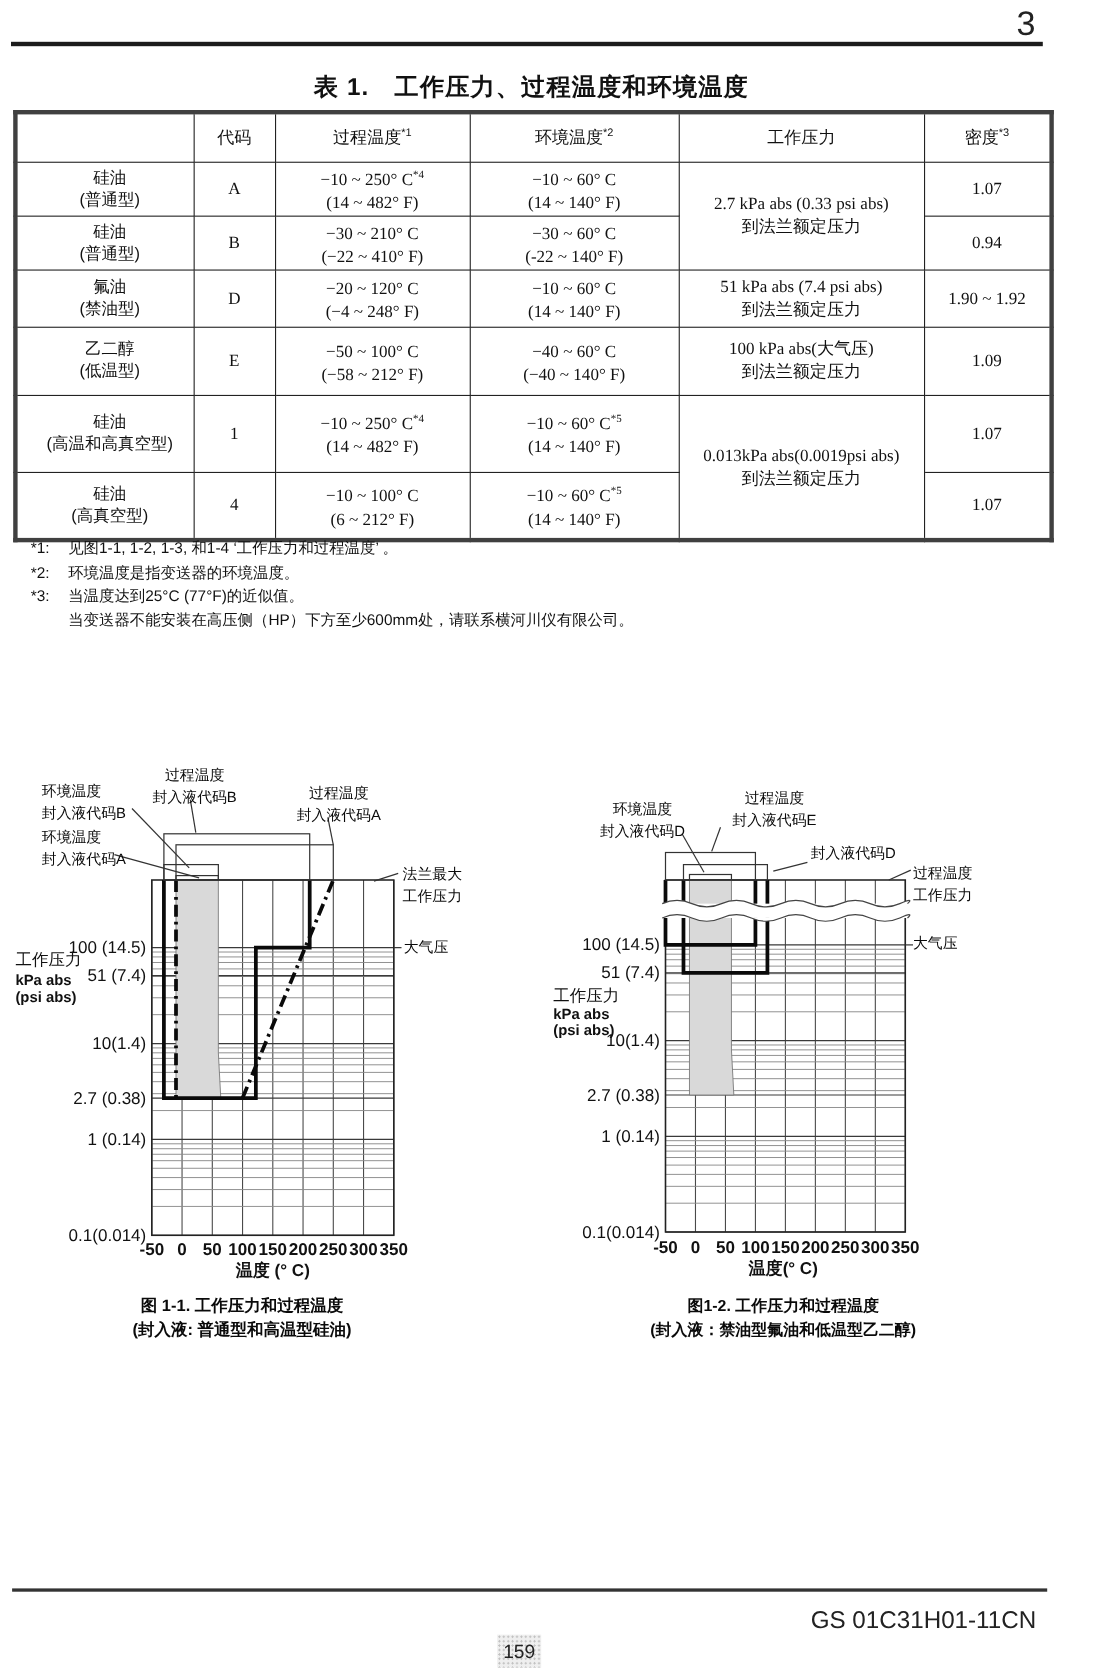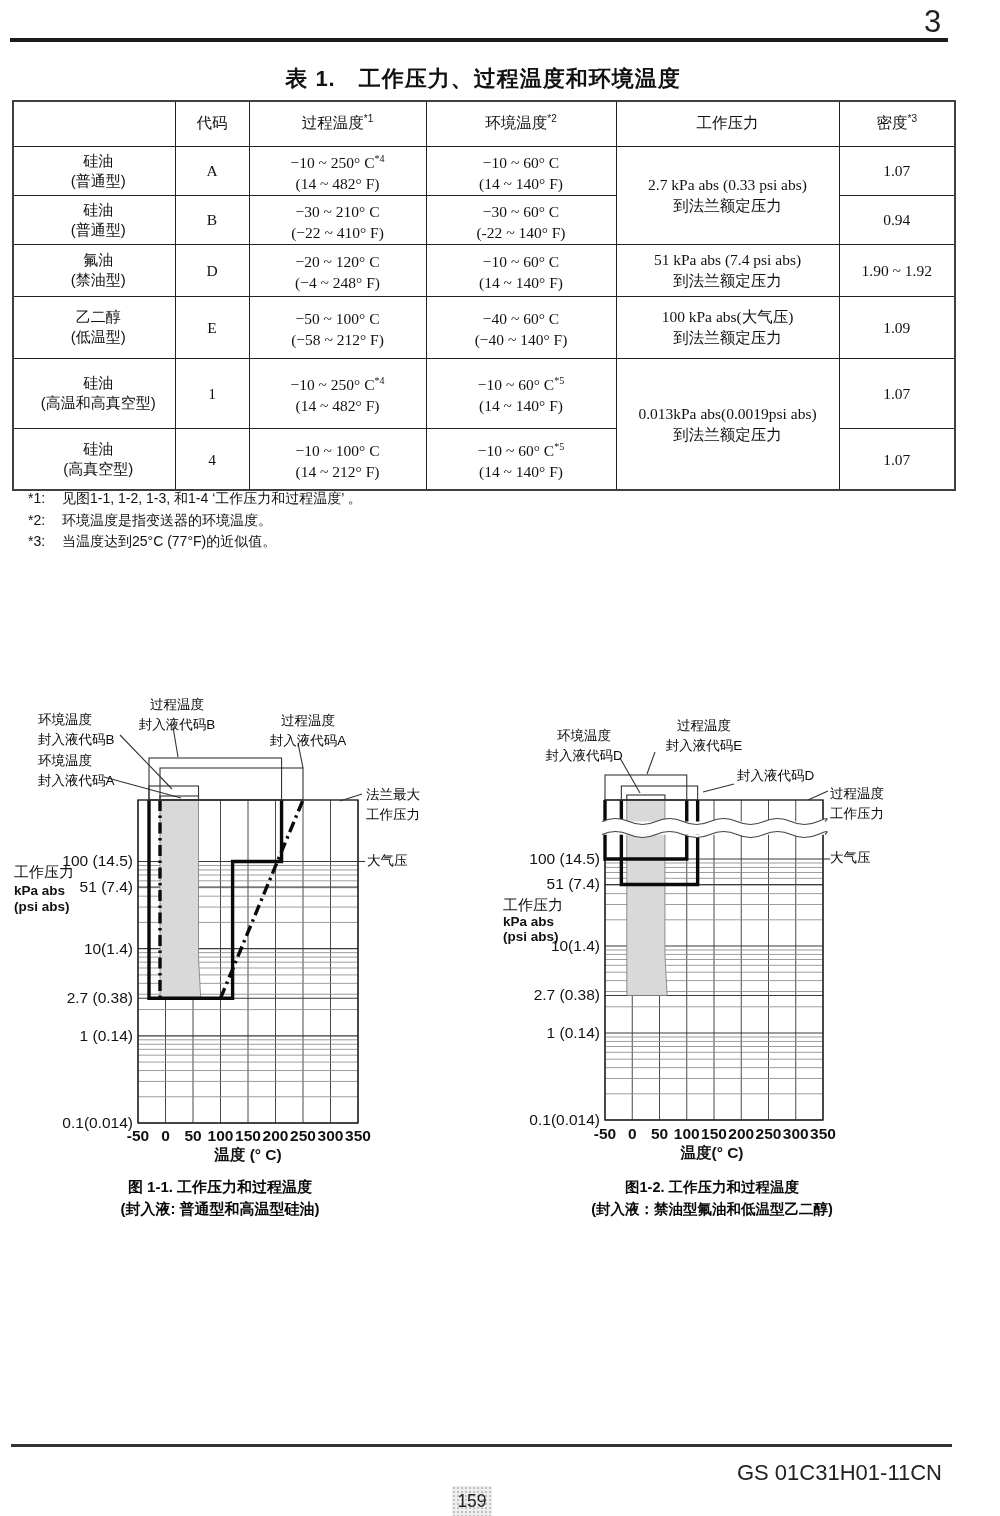--- a/index.html
+++ b/index.html
@@ -4,21 +4,21 @@
 <style>
   html,body{margin:0;padding:0;background:#fff;}
   body{width:1000px;height:1516px;position:relative;font-family:"Liberation Sans",sans-serif;color:#111;overflow:hidden;}
   .abs{position:absolute;}
   #page-number{top:4px;left:924px;font-size:31px;color:#222;}
   #top-rule{top:38px;left:10px;width:938px;height:4px;background:#1c1c1c;}
   #table-title{top:64px;left:12px;width:942px;text-align:center;font-size:22px;font-weight:600;letter-spacing:1px;}
   #spec-table{top:100px;left:12px;}
   table{border-collapse:collapse;table-layout:fixed;width:942px;}
   td,th{border:1px solid #222;font-weight:normal;overflow:hidden;}
-  table{border:2px solid #404040;}
+  table{border:4px solid #404040;}
   th{font-size:15.5px;font-weight:500;}
   td.name{text-align:center;padding-left:9px;font-size:15px;line-height:20px;}
   td.num,th{text-align:center;}
   td.num{font-family:"Liberation Serif",serif;font-size:15.5px;line-height:21px;}
   sup{font-size:10px;}
   .notes{top:488px;left:28px;font-size:14px;line-height:21.5px;}
   .note-row{display:flex;}
   .note-mark{width:34px;flex:0 0 34px;}
   .note-text{white-space:nowrap;}
   .note-extra{margin-left:34px;white-space:nowrap;}
@@ -156,21 +156,21 @@
     <td class="num">1.07</td>
   </tr>
   <tr style="height:62px">
     <td class="name">
             <div>硅油</div>
             <div>(高真空型)</div>
           </td>
     <td class="num">4</td>
     <td class="num">
             <div><span>−10 ~ 100° C</span><sup></sup></div>
-            <div>(14 ~ 212° F)</div>
+            <div>(6 ~ 212° F)</div>
           </td>
     <td class="num">
             <div><span>−10 ~ 60° C</span><sup>*5</sup></div>
             <div>(14 ~ 140° F)</div>
           </td>
     <td class="num">1.07</td>
   </tr>
 </tbody>
     </table>
 </div>
@@ -181,20 +181,21 @@
       <span class="note-text">见图1-1, 1-2, 1-3, 和1-4 ‘工作压力和过程温度’ 。</span>
     </div>
   <div class="note-row">
       <span class="note-mark">*2:</span>
       <span class="note-text">环境温度是指变送器的环境温度。</span>
     </div>
   <div class="note-row">
       <span class="note-mark">*3:</span>
       <span class="note-text">当温度达到25°C (77°F)的近似值。</span>
     </div>
+  <div class="note-extra">当变送器不能安装在高压侧（HP）下方至少600mm处，请联系横河川仪有限公司。</div>
 </div>
 
 <svg class="abs" id="charts-svg" width="1000" height="1516">
     <g>
       <g>
         <line x1="138" y1="800" x2="138" y2="1123" stroke="#4a4a4a" stroke-width="1"></line>
         <line x1="165.5" y1="800" x2="165.5" y2="1123" stroke="#4a4a4a" stroke-width="1"></line>
         <line x1="193" y1="800" x2="193" y2="1123" stroke="#4a4a4a" stroke-width="1"></line>
         <line x1="220.5" y1="800" x2="220.5" y2="1123" stroke="#4a4a4a" stroke-width="1"></line>
         <line x1="248" y1="800" x2="248" y2="1123" stroke="#4a4a4a" stroke-width="1"></line>

